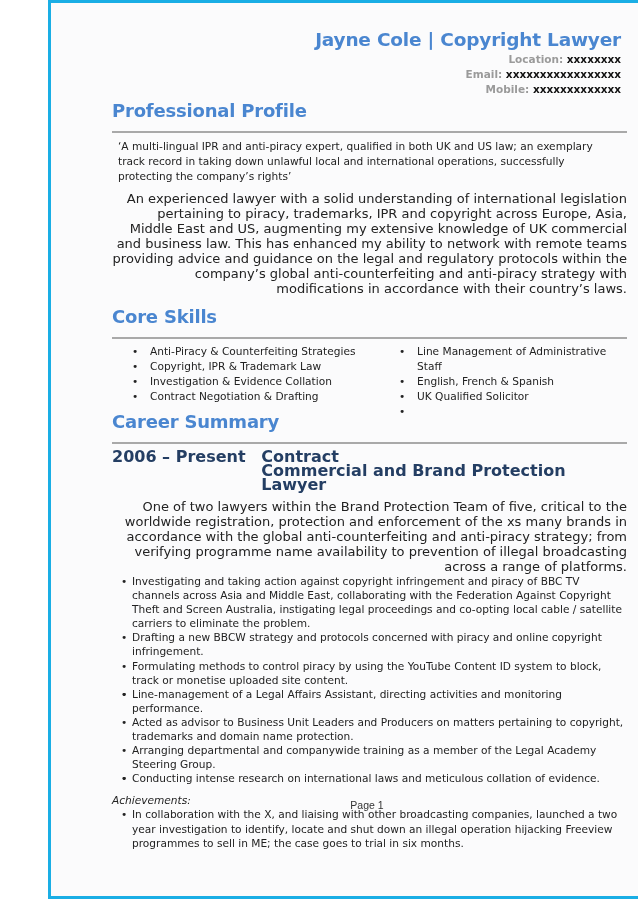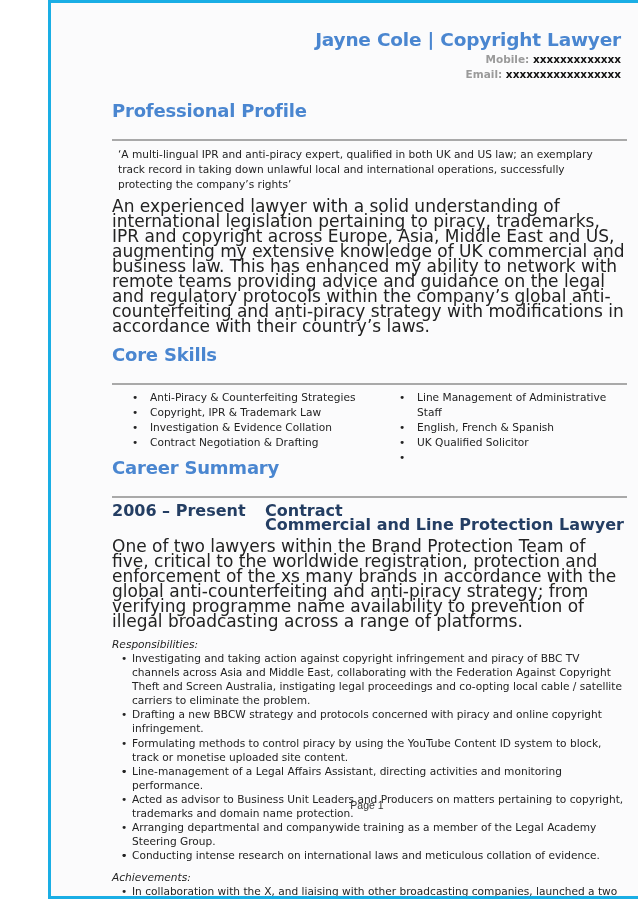--- a/index.html
+++ b/index.html
@@ -25,29 +25,29 @@
     }
     .contact { font-size: 10.5px; line-height: 15px; font-weight: bold; }
     .contact .lbl { color: #9a9a9a; }
     .contact .val { color: #111; }
 
     .content { position: absolute; left: 61px; top: 96px; width: 515px; }
     .section-title {
       font-size: 18px; font-weight: bold; color: #4a86d0;
       line-height: 24px; letter-spacing: -0.2px;
       border-bottom: 2px solid #a9a9a9;
-      padding-bottom: 16px;
+      padding-bottom: 8px;
       margin: 0;
     }
     .quote {
       font-size: 10.6px; line-height: 15px; text-align: left;
       margin: 6px 6px 0 6px; color: #222;
     }
     .para {
-      font-size: 17px; line-height: 15px; margin: 7px 0 0 0; color: #222;
+      font-size: 13px; line-height: 15px; margin: 7px 0 0 0; color: #222; text-align: right;
     }
     .skills {
       display: flex; margin-top: 5px; margin-bottom: 6px;
     }
     .skills ul { list-style: none; margin: 0; padding: 0; font-size: 10.6px; line-height: 15px; }
     .skills li { position: relative; padding-left: 38px; }
     .skills li .bullet { position: absolute; left: 20px; top: 0; }
     .skills .col1 { width: 275px; }
     .skills .col2 { }
 
@@ -61,26 +61,30 @@
     .footer { position: absolute; left: 0; width: 632px; top: 796px; text-align: center; font-family: "Liberation Sans", sans-serif; font-size: 10.5px; color: #333; }
   </style>
 </head>
 <body>
 
 <div class="page">
 
   <div class="header">
     <div class="name-title">Jayne Cole | Copyright Lawyer</div>
     <div class="contact">
-      <span class="lbl">Mobile:</span>
-      <span class="val">xxxxxxxxxxxxx</span>
+      <span class="lbl">Location:</span>
+      <span class="val">xxxxxxxx</span>
     </div>
     <div class="contact">
       <span class="lbl">Email:</span>
       <span class="val">xxxxxxxxxxxxxxxxx</span>
+    </div>
+    <div class="contact">
+      <span class="lbl">Mobile:</span>
+      <span class="val">xxxxxxxxxxxxx</span>
     </div>
   </div>
 
   <div class="content">
 
     <h2 class="section-title">Professional Profile</h2>
     <p class="quote">‘A multi-lingual IPR and anti-piracy expert, qualified in both UK and US law; an exemplary track record in taking down unlawful local and international operations, successfully protecting the company’s rights’</p>
     <p class="para">An experienced lawyer with a solid understanding of international legislation pertaining to piracy, trademarks, IPR and copyright across Europe, Asia, Middle East and US, augmenting my extensive knowledge of UK commercial and business law. This has enhanced my ability to network with remote teams providing advice and guidance on the legal and regulatory protocols within the company’s global anti-counterfeiting and anti-piracy strategy with modifications in accordance with their country’s laws.</p>
 
     <h2 class="section-title" style="margin-top:9px">Core Skills</h2>
@@ -97,26 +101,25 @@
         <li><span class="bullet">•</span><span>UK Qualified Solicitor</span></li>
         <li><span class="bullet">•</span></li>
       </ul>
     </div>
 
     <h2 class="section-title">Career Summary</h2>
     <div class="job-row">
       <div class="job-dates">2006 – Present</div>
       <div>
         <div>Contract</div>
-        <div>Commercial and Line Protection Lawyer</div>
+        <div>Commercial and Brand Protection Lawyer</div>
       </div>
     </div>
     <p class="para">One of two lawyers within the Brand Protection Team of five, critical to the worldwide registration, protection and enforcement of the xs many brands in accordance with the global anti-counterfeiting and anti-piracy strategy; from verifying programme name availability to prevention of illegal broadcasting across a range of platforms.</p>
 
-    <div class="sub-head">Responsibilities:</div>
     <ul class="blist">
       <li><span class="bullet">•</span><span>Investigating and taking action against copyright infringement and piracy of BBC TV channels across Asia and Middle East, collaborating with the Federation Against Copyright Theft and Screen Australia, instigating legal proceedings and co-opting local cable / satellite carriers to eliminate the problem.</span></li>
       <li><span class="bullet">•</span><span>Drafting a new BBCW strategy and protocols concerned with piracy and online copyright infringement.</span></li>
       <li><span class="bullet">•</span><span>Formulating methods to control piracy by using the YouTube Content ID system to block, track or monetise uploaded site content.</span></li>
       <li><span class="bullet">•</span></li>
       <li><span class="bullet">•</span><span>Line-management of a Legal Affairs Assistant, directing activities and monitoring performance.</span></li>
       <li><span class="bullet">•</span><span>Acted as advisor to Business Unit Leaders and Producers on matters pertaining to copyright, trademarks and domain name protection.</span></li>
       <li><span class="bullet">•</span><span>Arranging departmental and companywide training as a member of the Legal Academy Steering Group.</span></li>
       <li><span class="bullet">•</span></li>
       <li><span class="bullet">•</span><span>Conducting intense research on international laws and meticulous collation of evidence.</span></li>

